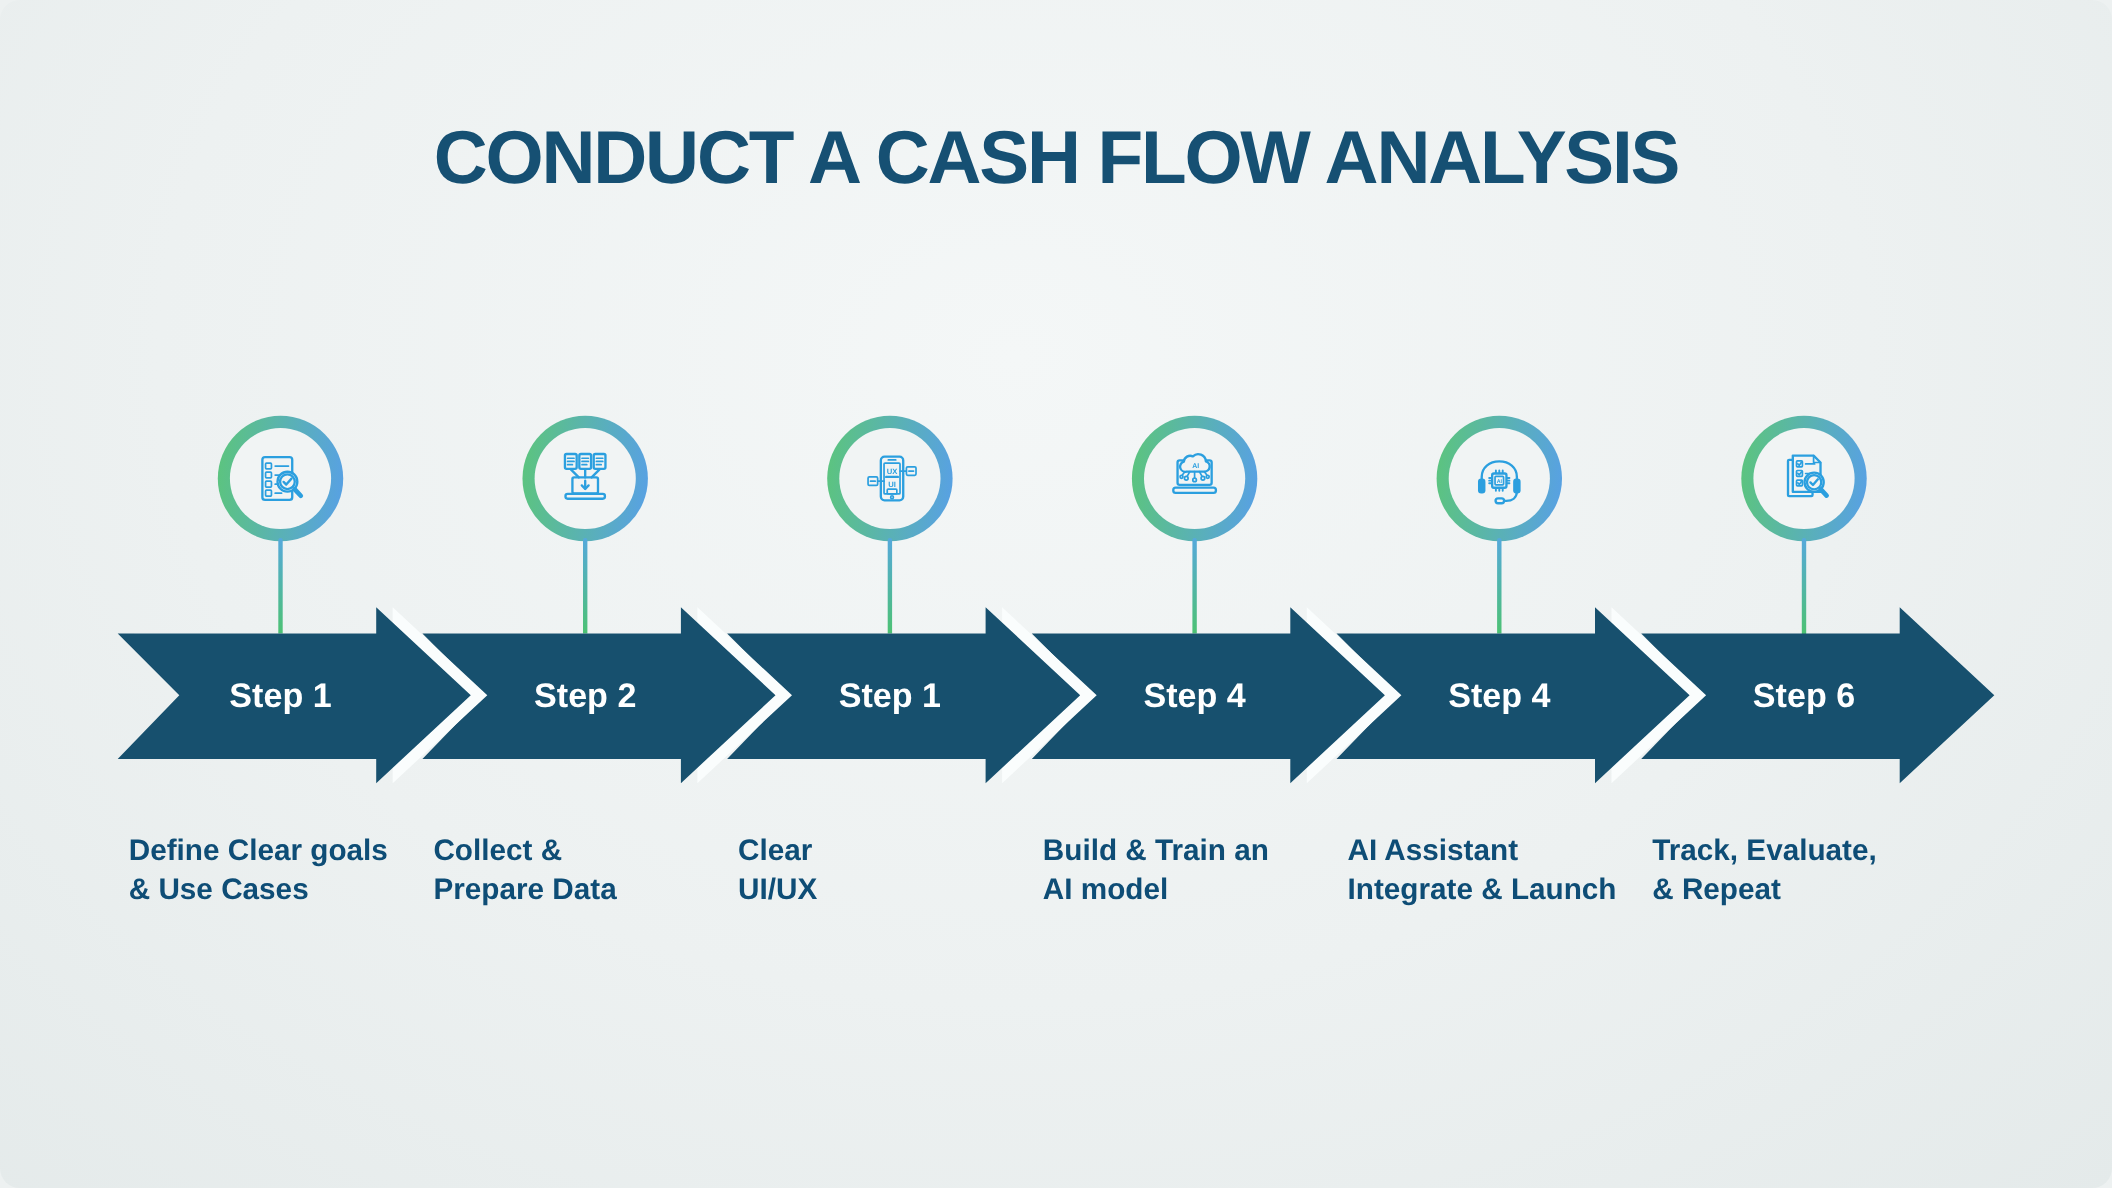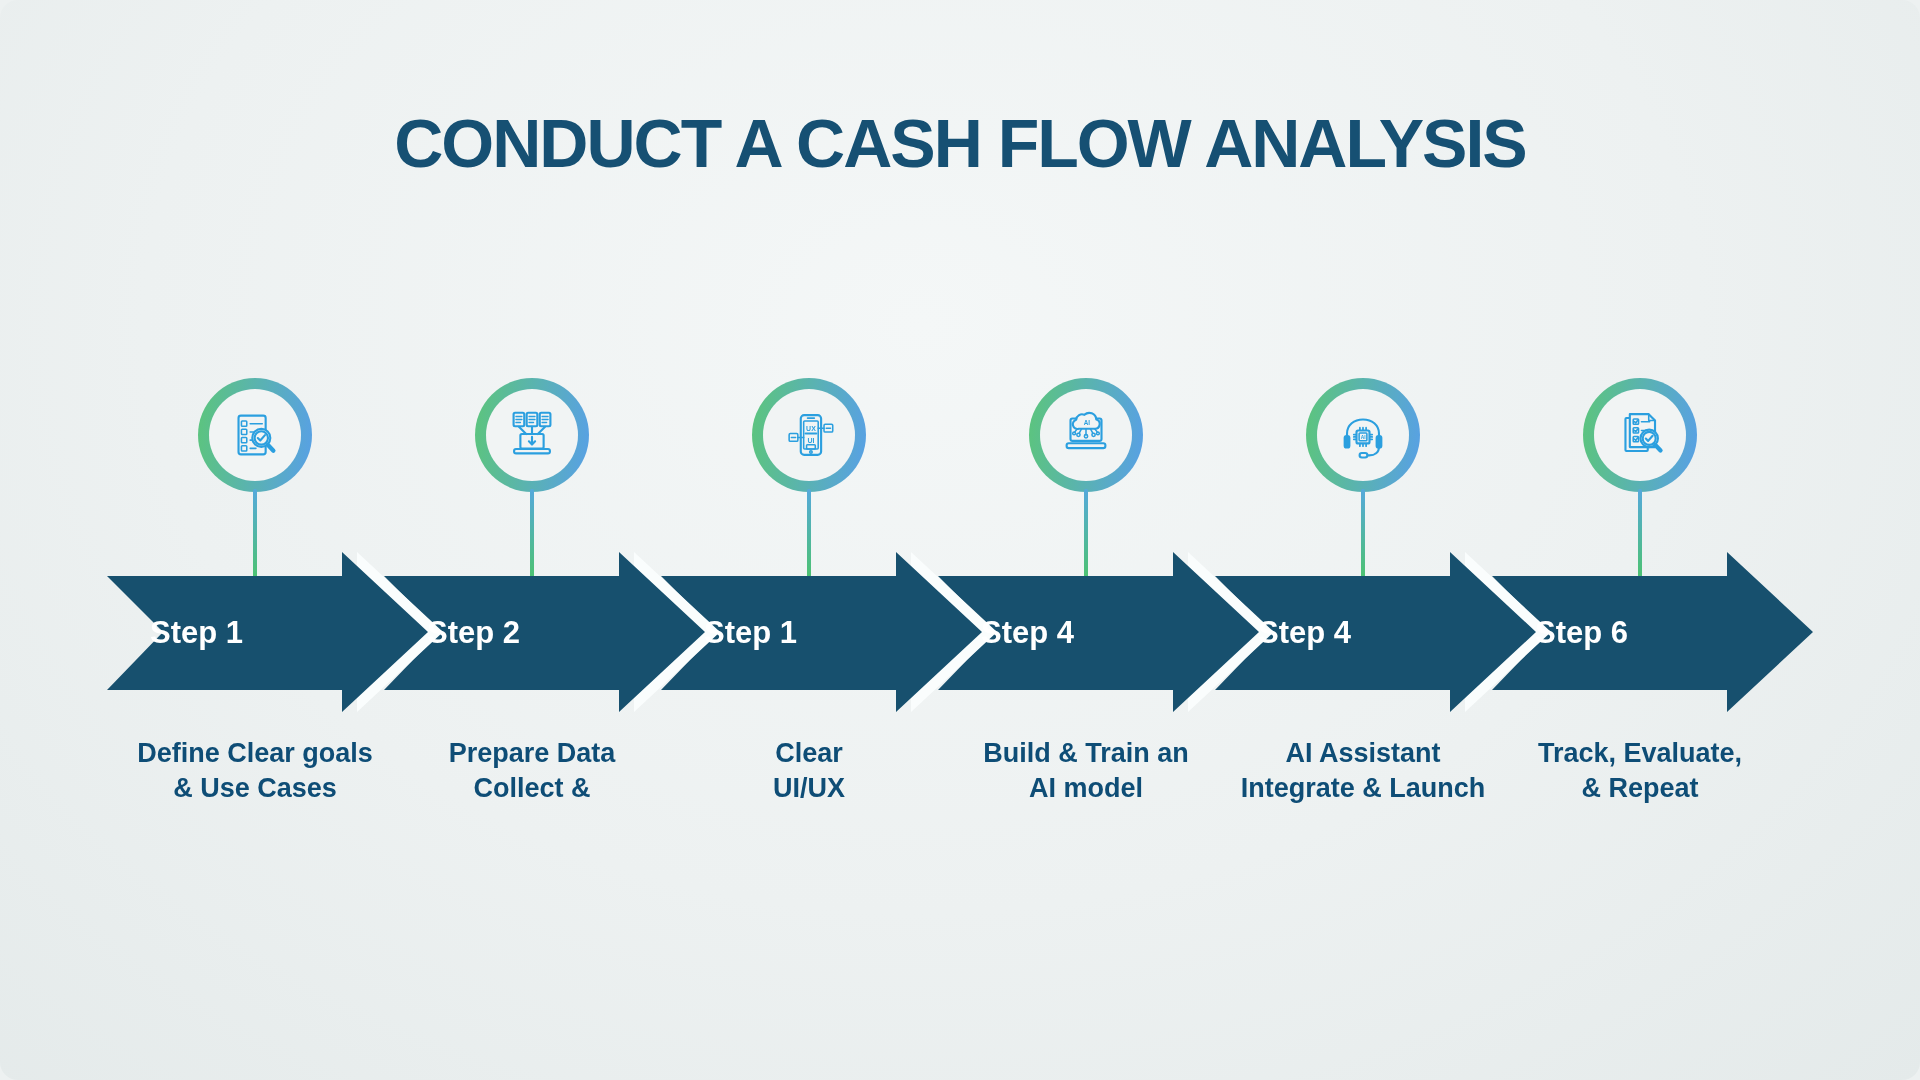--- a/index.html
+++ b/index.html
@@ -39,26 +39,26 @@
   .icon-svg text{stroke:none;fill:var(--icon-stroke,#2b9fdf);font-family:"Liberation Sans",sans-serif;font-weight:bold;}
   .connector{
     position:absolute;top:489px;width:4px;height:92px;border-radius:2px;
     background:linear-gradient(180deg,var(--connector-top,#55a9dc),var(--connector-bottom,#4cc36d));
   }
   .arrows-svg{position:absolute;top:545px;left:0;}
   .arrow-fill{fill:var(--arrow-fill,#17506e);}
   .arrow-sep{fill:var(--arrow-separator,#fafdfd);}
   .step-label{
     position:absolute;top:614px;width:210px;line-height:37px;
-    font-size:31px;font-weight:700;
+    text-align:center;font-size:31px;font-weight:700;
     color:var(--step-label-text,#ffffff);
   }
   .step-desc{
-    position:absolute;top:736px;width:276px;
-    text-align:center;font-size:27px;font-weight:700;line-height:35px;
+    position:absolute;top:756px;width:276px;
+    text-align:left;font-size:27px;font-weight:700;line-height:35px;
     color:var(--description-text,#0e4d76);
   }
 </style>
 </head>
 <body>
 
 <div class="canvas">
 
   <h1 class="title">CONDUCT A CASH FLOW ANALYSIS</h1>
 
@@ -199,22 +199,22 @@
   <div class="step-label" style="left:704px">Step 1</div>
   <div class="step-label" style="left:981px">Step 4</div>
   <div class="step-label" style="left:1258px">Step 4</div>
   <div class="step-label" style="left:1535px">Step 6</div>
 
   <div class="step-desc" style="left:117px">
     <div>Define Clear goals</div>
     <div>&amp; Use Cases</div>
   </div>
   <div class="step-desc" style="left:394px">
+    <div>Collect &amp;</div>
     <div>Prepare Data</div>
-    <div>Collect &amp;</div>
   </div>
   <div class="step-desc" style="left:671px">
     <div>Clear</div>
     <div>UI/UX</div>
   </div>
   <div class="step-desc" style="left:948px">
     <div>Build &amp; Train an</div>
     <div>AI model</div>
   </div>
   <div class="step-desc" style="left:1225px">

